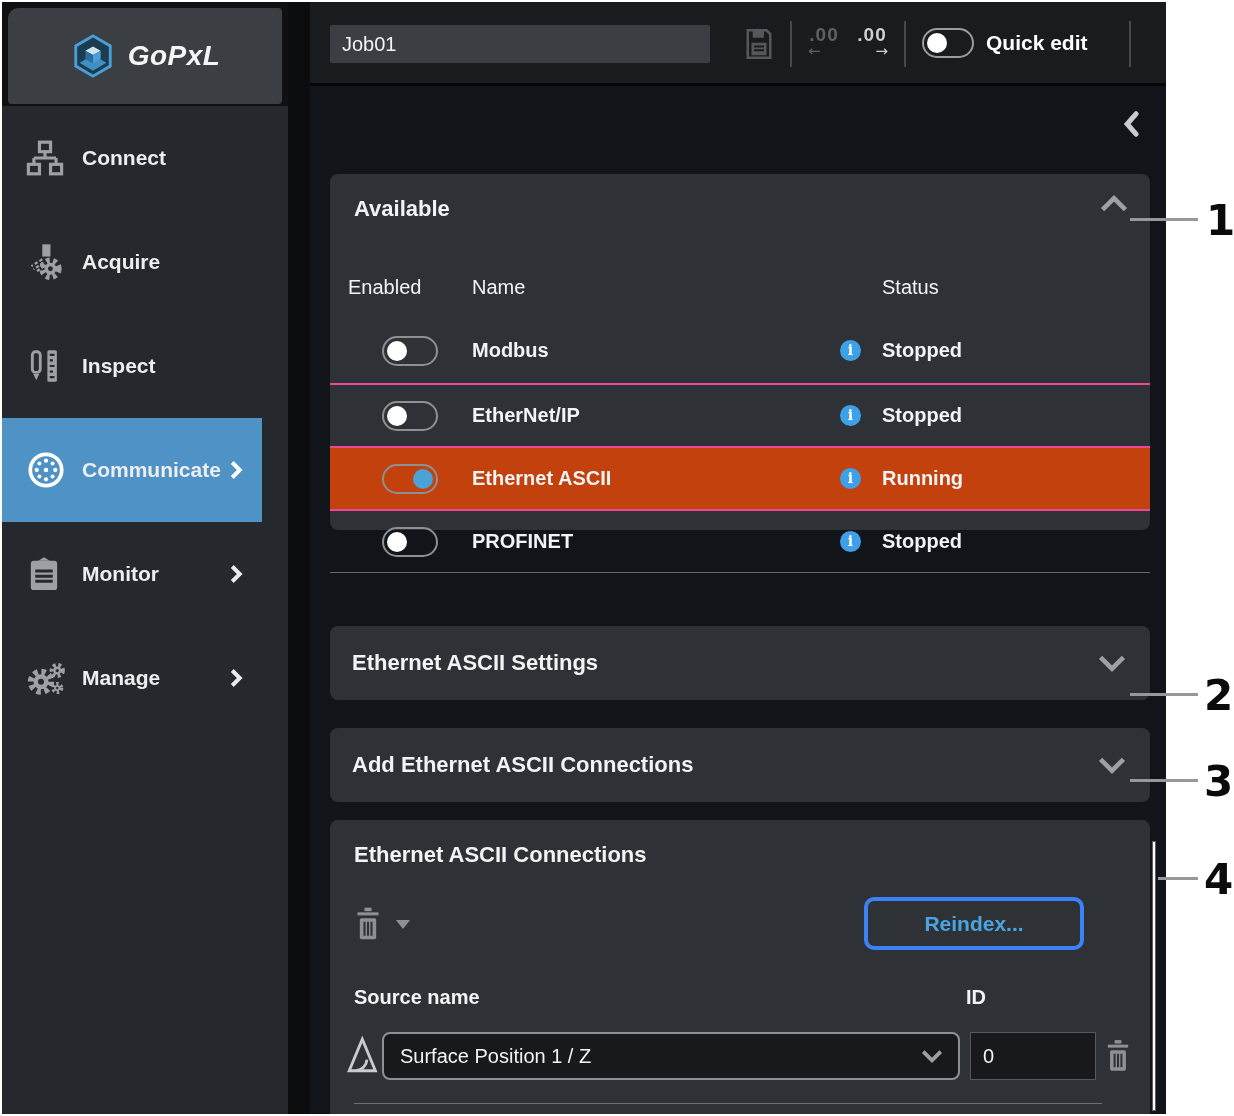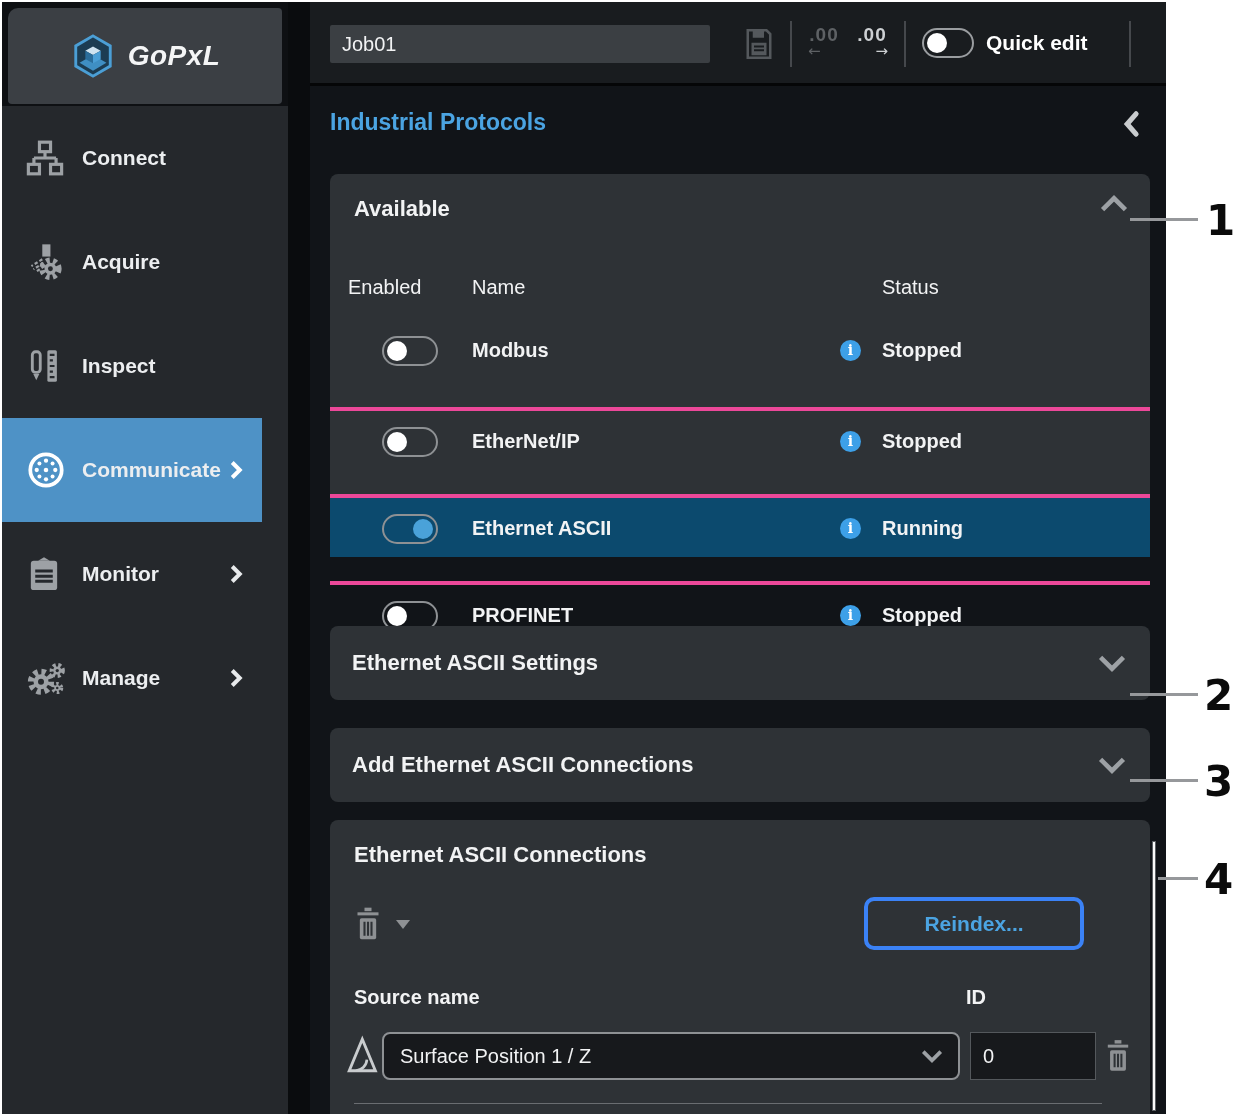--- a/index.html
+++ b/index.html
@@ -46,23 +46,23 @@
   .panel-title { color:#f2f3f4; font-size:22px; font-weight:700; }
   .chev-btn { position:absolute; right:20px; top:16px; width:32px; height:28px; background:none; border:none; cursor:pointer; }
 
   .panel-available { top:172px; height:356px; }
   .panel-available .panel-title { position:absolute; left:24px; top:22px; }
   .tbl-head { position:absolute; top:102px; left:0; width:100%; height:26px; }
   .tbl-head span { position:absolute; color:#f2f3f4; font-size:20px; font-weight:400; }
   .col-enabled { left:18px; } .col-name { left:142px; } .col-status { left:552px; }
   .rows { position:absolute; left:0; top:146px; width:100%; }
   .proto-row { position:relative; height:63px; cursor:pointer; }
-  .proto-row + .proto-row { border-top:4px solid #ec4899;margin-top:24px; }
+  .proto-row + .proto-row { border-top:2px solid #ec4899; }
   .rows::after { content:""; display:block; height:1px; background:#63676b; }
-  .proto-row.highlight { background:#0c4a6e; }
+  .proto-row.highlight { background:#c2410c; }
   .toggle { position:absolute; left:52px; top:16px; width:56px; height:30px; border:2px solid #8e9194; border-radius:16px; cursor:pointer; }
   .toggle .knob { position:absolute; left:3px; top:3px; width:20px; height:20px; border-radius:50%; background:#ffffff; }
   .toggle.on .knob { left:29px; background:#4aa2d9; }
   .pname { position:absolute; left:142px; top:19px; color:#f2f3f4; font-size:20px; font-weight:700; }
   .info { position:absolute; left:510px; top:20px; width:21px; height:21px; border-radius:50%; background:#3da0e8;
           color:#fff; font-size:14px; font-weight:800; text-align:center; line-height:21px; font-family:"DejaVu Serif",serif; cursor:pointer; }
   .pstatus { position:absolute; left:552px; top:19px; color:#f2f3f4; font-size:20px; font-weight:700; }
 
   .panel-section { height:74px; display:flex; align-items:center; padding:0 22px; justify-content:space-between; }
   .panel-settings { top:624px; }
@@ -238,21 +238,20 @@
         <span class="dec-arr">→</span>
       </div>
       <span class="tb-sep" style="left:594px"></span>
       <span class="switch qe-switch">
           <span class="knob"></span>
         </span>
       <span class="qe-label">Quick edit</span>
       <span class="tb-sep" style="left:819px"></span>
     </div>
 
-    <div class="page-title">Industrial Protocols</div>
     <button class="collapse-btn">
       <svg width="22" height="28" viewBox="0 0 16 22" fill="none" stroke="#c9ccce" stroke-width="4" stroke-linecap="round">
         <path d="M12 3 L5 11 L12 19"></path>
       </svg>
     </button>
 
     <section class="panel panel-available">
       <h2 class="panel-title">Available</h2>
       <button class="chev-btn">
         <svg width="32" height="24" viewBox="0 0 28 20" fill="none" stroke="#9da1a5" stroke-width="4">

